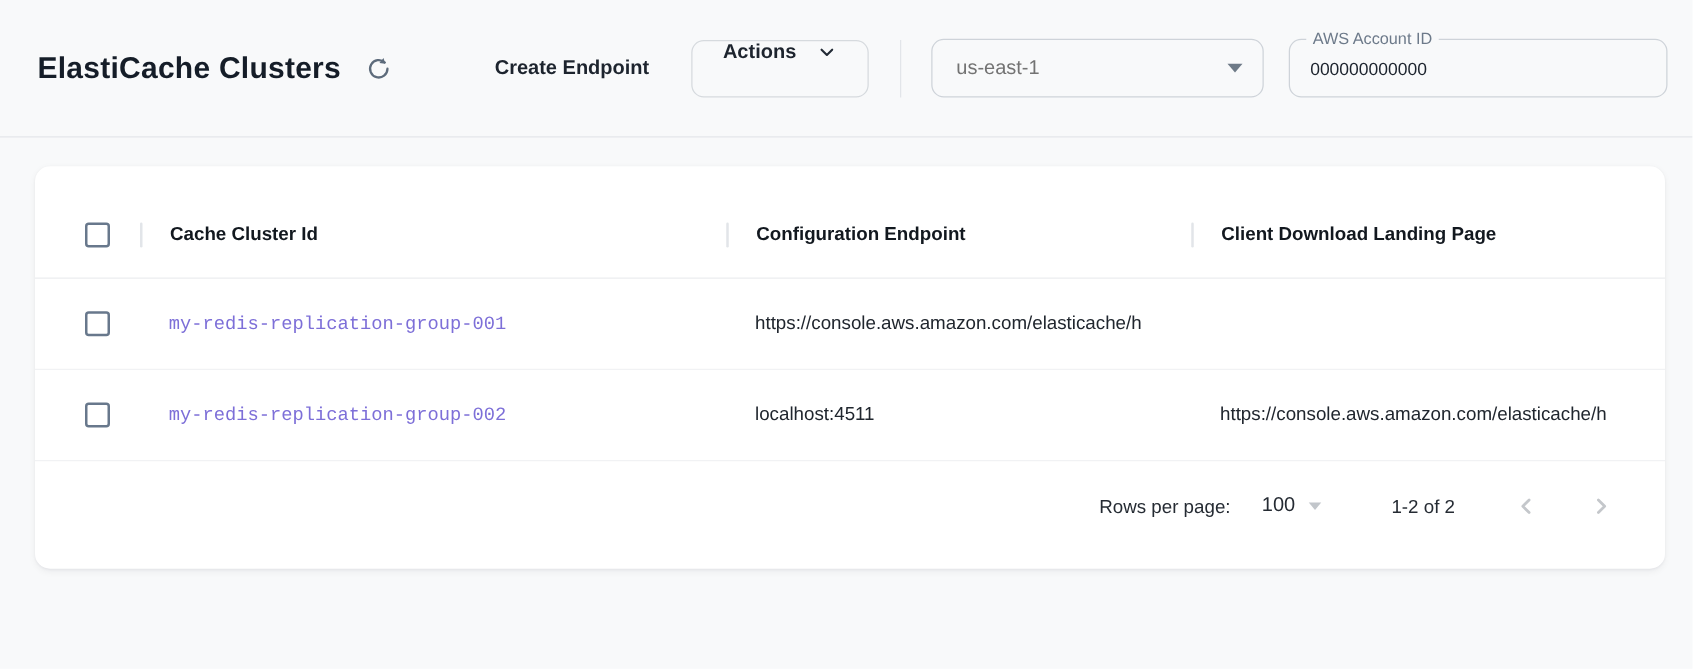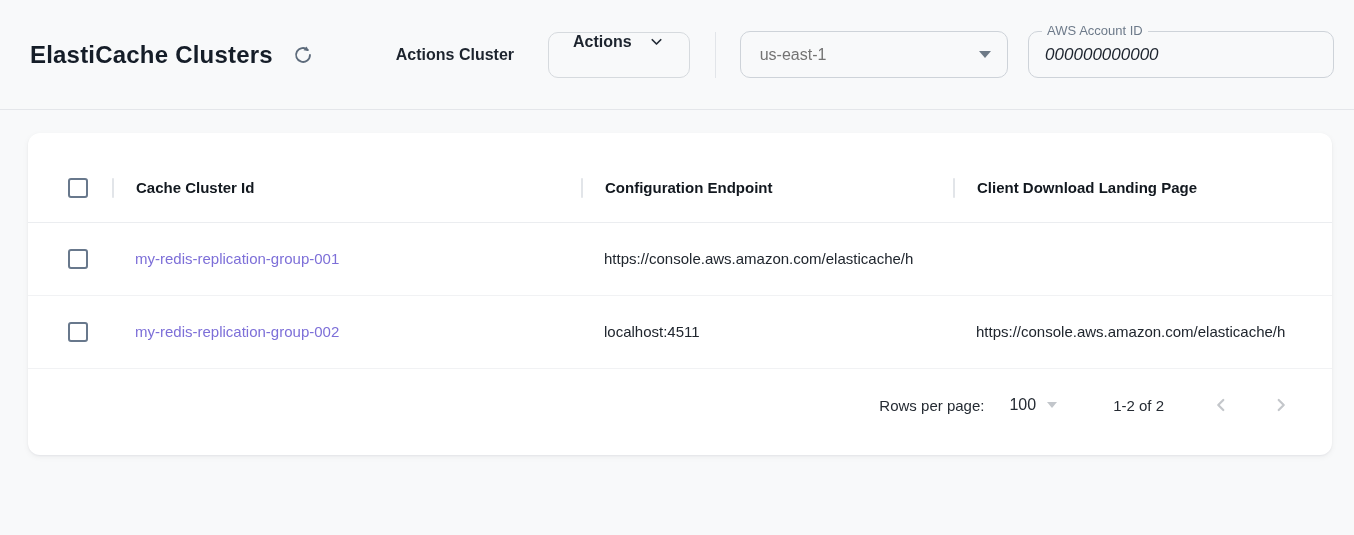--- a/index.html
+++ b/index.html
@@ -77,21 +77,21 @@
   }
   .account-field .flabel {
     position:absolute; top:-9px; left:13px;
     background:#f8f9fa; padding:0 5px;
     font-size:13px; color:#6d7a8a; white-space:nowrap;
   }
   .account-field input {
     width:100%; height:100%;
     border:none; outline:none; background:transparent;
     padding:0 16px;
-    font-family:inherit; font-size:17px; color:#1d242e;font-style:italic;
+    font-family:inherit; font-size:14px; color:#1d242e;
   }
 
   
   .card {
     margin:23px 22px 0 28px;
     height:322px;
     background:#ffffff;
     border-radius:12px;
     box-shadow:0 1px 2px rgba(16,24,40,.05), 0 2px 6px rgba(16,24,40,.05);
     padding-top:20px;
@@ -108,21 +108,21 @@
     display:flex; align-items:center;
     height:73px; flex:none;
     border-bottom:1px solid #f1f2f4;
   }
   .cell-check { width:84px; flex:none; display:flex; align-items:center; padding-left:40px; }
   .grid-row .cell-check { width:85px; }
   .col-sep { width:2px; height:20px; background:#e2e5e9; border-radius:1px; flex:none; }
   .c1 { width:467px; flex:none; padding-left:22px; }
   .c2 { width:370px; flex:none; padding-left:22px; }
   .c3 { flex:1; min-width:0; padding-left:22px; overflow:hidden; white-space:nowrap; }
-  .grid-row .c1 { width:469px; }
+  .grid-row .c1 { width:469px;font-family:Liberation Mono, monospace; }
   .grid-row .c2 { width:372px; }
   .hlabel { font-size:15px; font-weight:700; color:#12181f; white-space:nowrap; cursor:pointer; }
   .cellv { font-size:15px; color:#20262e; white-space:nowrap; }
   .link { color:#7d6fd8; text-decoration:none; cursor:pointer; }
   .checkbox {
     width:20px; height:20px;
     border:2px solid #68788c;
     border-radius:3px;
     background:#fff;
     cursor:pointer;
@@ -165,21 +165,21 @@
 
   <button class="refresh-btn">
     <span style="display:flex;">
       <svg width="22" height="22" viewBox="0 0 24 24">
         <path d="M19.6 12a7.6 7.6 0 1 1-2.3-5.45" fill="none" stroke="#5d6b7b" stroke-width="2" stroke-linecap="round"></path>
         <path d="M16.2 2.6 L17.6 7.6 L12.6 6.9 Z" fill="#5d6b7b"></path>
       </svg>
     </span>
   </button>
 
-  <button class="text-btn">Actions Cluster</button>
+  <button class="text-btn">Create Endpoint</button>
 
   <button class="actions-btn">
     <span>Actions</span>
     <span style="display:flex;">
       <svg width="17" height="17" viewBox="0 0 24 24">
         <polyline points="6,9.5 12,15.5 18,9.5" fill="none" stroke="#232b36" stroke-width="2.4" stroke-linecap="round" stroke-linejoin="round"></polyline>
       </svg>
     </span>
   </button>
 

